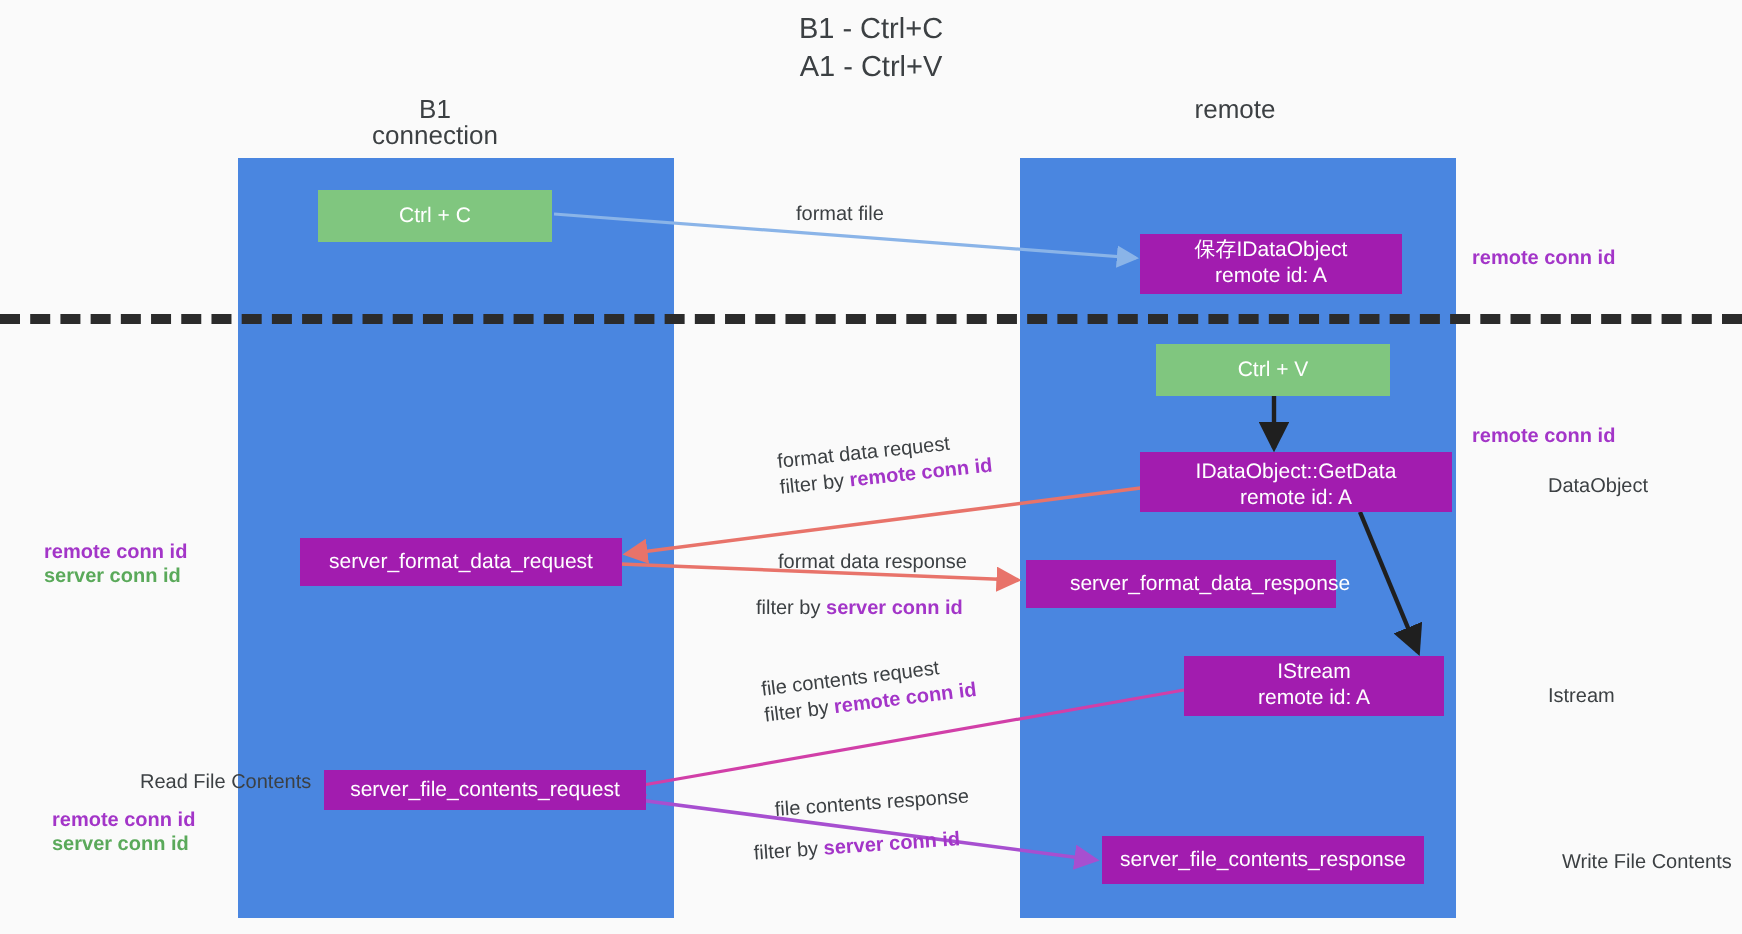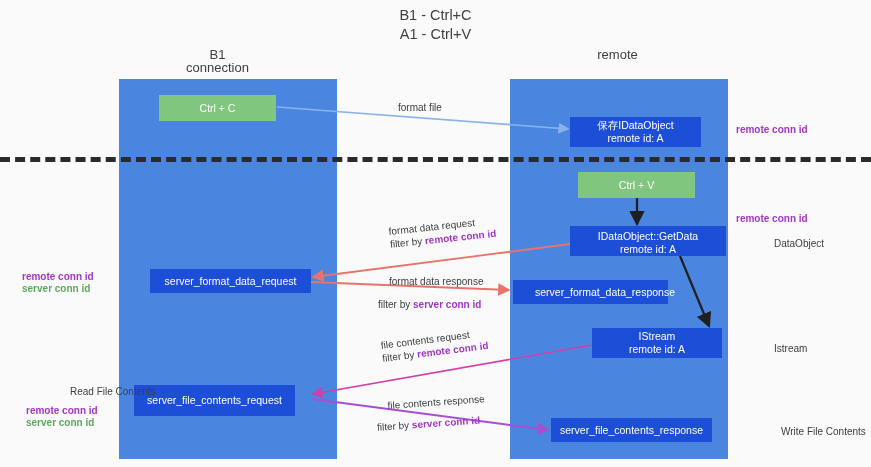--- a/index.html
+++ b/index.html
@@ -29,21 +29,21 @@
   .lane{background:#4a86e0;}
 
   
   .box{
     box-sizing:border-box;
     display:flex;align-items:center;justify-content:center;
     flex-direction:column;
     color:#ffffff;font-size:10.5px;line-height:13px;text-align:center;
   }
   .box.green{background:#80c67f;}
-  .box.orange{background:#1d4ed8;}
+  .box.orange{background:#a21caf;}
 
   
   .sidelabel{font-size:10px;line-height:13px;}
   .purple{color:#a335c8;font-weight:bold;}
   .green-t{color:#5aa95a;font-weight:bold;}
   .plain{color:#3c4043;padding-left:44px;}
 
   
   .annot{
     font-size:10px;line-height:13px;color:#3c4043;white-space:nowrap;
@@ -144,21 +144,21 @@
   </div>
 
   <div class="abs box orange" style="left:551px;top:418px;width:161px;height:24px;">
     <span>server_file_contents_response</span>
   </div>
 
   <div class="abs box orange" style="left:150px;top:269px;width:161px;height:24px;">
     <span>server_format_data_request</span>
   </div>
 
-  <div class="abs box orange" style="left:134px;top:385px;width:161px;height:31px;">
+  <div class="abs box orange" style="left:162px;top:385px;width:161px;height:20px;">
     <span>server_file_contents_request</span>
   </div>
 
   <div class="abs annot" style="left:398px;top:101px;">
     <span>format file</span>
   </div>
 
   <div class="abs annot rot" style="left:388px;top:225px;transform:rotate(-6deg);">
     <div>format data request</div>
     <div>

